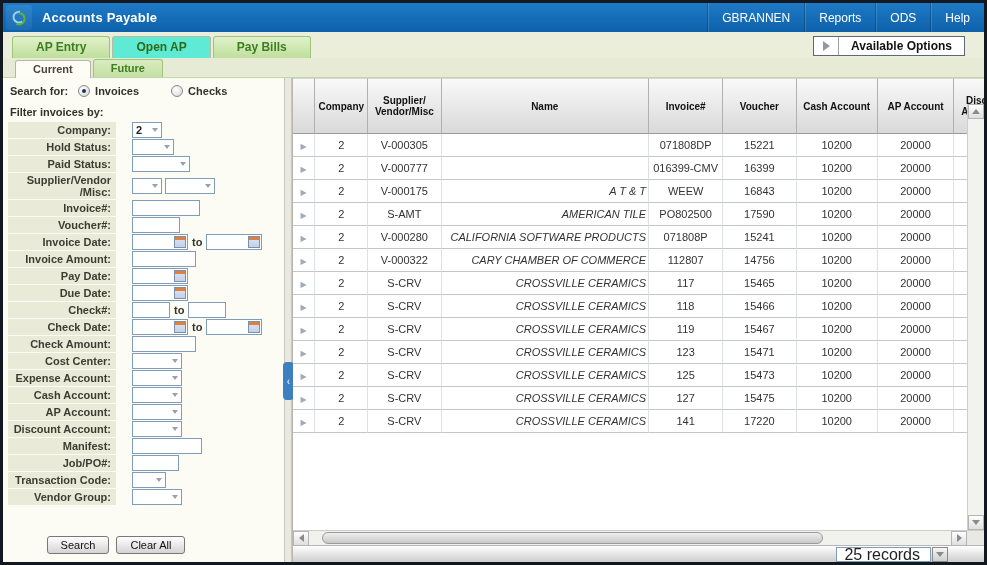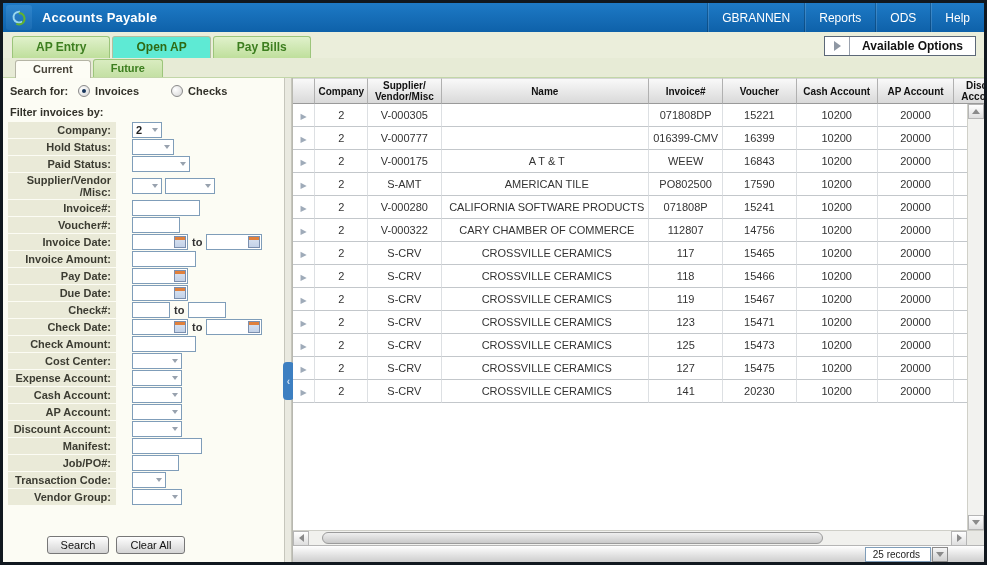--- a/index.html
+++ b/index.html
@@ -17,21 +17,21 @@
   .topbar-menu { margin-left:auto; display:flex; height:100%; align-items:center;justify-content:space-between; }
   .menu-item { color:#fff; font-size:12px; padding:0 14px; height:100%; display:flex; align-items:center;
                border-left:1px solid rgba(0,0,0,.22); box-shadow:inset 1px 0 0 rgba(255,255,255,.15); cursor:default; }
 
   
   .tabbar { height:26px; background:#ebeedb; display:flex; align-items:flex-end; padding-left:9px; position:relative; flex-shrink:0; }
   .tab { height:22px; line-height:20px; padding:0 23px; margin-right:2px; font-size:12px; font-weight:bold;
          color:#3c7e1f; background:linear-gradient(#e0f1cb,#bfdf9c); border:1px solid #9cc57b; border-bottom:none;
          border-radius:3px 3px 0 0; }
   .tab.active { background:#5eead4; color:#2f6a14; border-color:#b3bf9f; }
-  .available { position:absolute; right:8px; top:4px; height:20px; display:flex; border:1px solid #5c6878; background:#fff; }
+  .available { position:absolute; right:19px; top:4px; height:20px; display:flex; border:1px solid #5c6878; background:#fff; }
   .ao-arrow { width:25px; display:flex; align-items:center; justify-content:center; border-right:1px solid #9aa2ae; }
   .tri-r { width:0; height:0; border-top:5px solid transparent; border-bottom:5px solid transparent; border-left:7px solid #8f98a4; }
   .ao-label { padding:0 12px; font-weight:bold; font-size:12px; line-height:18px; color:#111; }
 
   
   .subtabbar { height:20px; background:#e7ebd6; display:flex; align-items:flex-end; padding-left:12px;
                border-bottom:1px solid #c2d6a8; flex-shrink:0; }
   .subtab { height:18px; line-height:17px; padding:0 17px; margin-right:2px; font-size:11px; font-weight:bold;
             border-radius:3px 3px 0 0; color:#3c7e1f; background:linear-gradient(#d9ecc0,#c4e0a4); border:1px solid #9cc57b; border-bottom:none; }
   .subtab.active { background:#fdfdf5; color:#49453a; border-color:#b5b5a5; margin-bottom:-1px; }
@@ -70,24 +70,24 @@
   .splitter { width:8px; background:#e9e9e0; border-left:1px solid #c6c6bc; border-right:1px solid #c6c6bc; position:relative; flex-shrink:0; }
   .handle { position:absolute; left:-2px; top:284px; width:11px; height:38px; background:#3d7fc1; border-radius:4px;
             color:#cfe2f5; font-size:10px; font-weight:bold; display:flex; align-items:center; justify-content:center; cursor:pointer; }
 
   
   .table-area { flex:1; display:flex; flex-direction:column; min-width:0; border-left:1px solid #b8b8b0; background:#fff; }
   .table-viewport { flex:1; position:relative; overflow:hidden; }
   table.grid { border-collapse:separate; border-spacing:0; table-layout:fixed; width:707px; }
   .grid th { background:linear-gradient(#f9f9f9,#d9d9d9); border-right:1px solid #b0b0b0; border-bottom:1px solid #9a9a9a;
              border-top:1px solid #d6d6d6; font-size:10px; font-weight:bold; color:#111; height:26px; 
-             white-space:pre-line; line-height:11px; padding:1px 2px; overflow:hidden; }
+             white-space:pre-line; line-height:11px; padding:16px 2px; overflow:hidden; }
   .grid td { border-bottom:1px solid #c3c7cb; border-right:1px solid #dde0e3; font-size:11px; color:#333;
              text-align:center; height:23px; padding:0 2px; overflow:hidden; white-space:nowrap; background:#fff; }
-  .grid td.lft { text-align:center; padding-left:6px; }
+  .grid td.lft { text-align:right; padding-left:6px;font-style:italic; }
   .c0{width:22px;} .c1{width:52px;} .c2{width:72px;} .c3{width:204px;} .c4{width:73px;}
   .c5{width:72px;} .c6{width:80px;} .c7{width:75px;} .c8{width:45px;}
   .exp { color:#9fabb9; font-size:8px; cursor:pointer; }
 
   
   .vscroll { position:absolute; top:26px; right:0; bottom:0; width:17px; background:#f2f2ef; border-left:1px solid #d0d0c8;
              display:flex; flex-direction:column; justify-content:space-between; }
   .sbtn { height:15px; width:100%; background:linear-gradient(#ffffff,#dedede); border:1px solid #b5b5b5;
           display:flex; align-items:center; justify-content:center; cursor:pointer; }
   .tri-up { width:0;height:0;border-left:4px solid transparent;border-right:4px solid transparent;border-bottom:5px solid #8a8a8a; }
@@ -98,21 +98,21 @@
   .hscroll .sbtn { width:16px; height:15px; flex-shrink:0; }
   .htrack { flex:1; height:15px; position:relative; }
   .hthumb { position:absolute; left:2%; top:1px; height:12px; width:78%;
             background:linear-gradient(#efefef,#c9c9c9); border:1px solid #9b9b9b; border-radius:7px; cursor:grab; }
   .hcorner { width:17px; height:15px; background:#e8e8e4; flex-shrink:0; }
 
   
   .tfooter { height:17px; background:linear-gradient(#ffffff,#cdcdcd); border-top:1px solid #b5b5b5;
              display:flex; align-items:center; justify-content:flex-end; padding-right:36px; flex-shrink:0; }
   .records { display:flex; align-items:center; }
-  .rval { border:1px solid #7f9db9; background:#fff; height:15px; line-height:13px; font-size:10px; color:#222; padding:0 10px 0 7px; }
+  .rval { border:1px solid #7f9db9; background:#fff; height:15px; line-height:13px; font-size:16px; color:#222; padding:0 10px 0 7px; }
   .rbtn { width:16px; height:15px; background:linear-gradient(#f6f6f6,#cfcfcf); border:1px solid #8a8a8a; margin-left:1px;
           display:flex; align-items:center; justify-content:center; cursor:pointer; }
 </style>
 </head>
 <body>
 
 <div class="window">
 
   <div class="topbar">
     <div class="logo">
@@ -514,21 +514,21 @@
     <td class="c6">10200</td>
     <td class="c7">20000</td>
     <td class="c8"></td>
   </tr>
               <tr>
     <td class="c0"><span class="exp">▶</span></td>
     <td class="c1">2</td>
     <td class="c2">S-CRV</td>
     <td class="c3 lft">CROSSVILLE CERAMICS</td>
     <td class="c4">141</td>
-    <td class="c5">20230</td>
+    <td class="c5">17220</td>
     <td class="c6">10200</td>
     <td class="c7">20000</td>
     <td class="c8"></td>
   </tr>
             </tbody>
         </table>
         <div class="vscroll">
           <div class="sbtn">
               <span class="tri-up"></span>
             </div>

